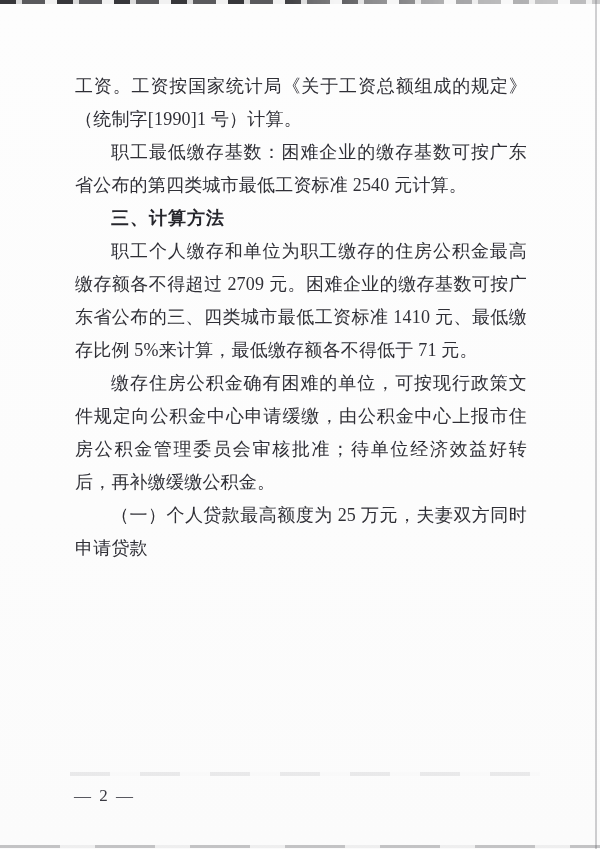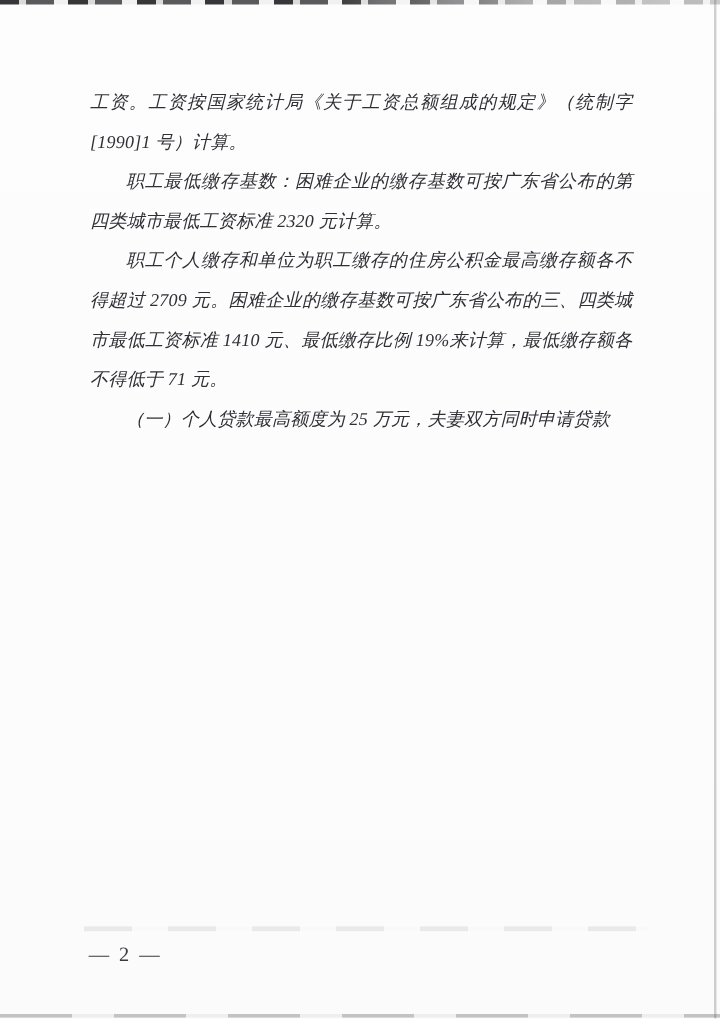--- a/index.html
+++ b/index.html
@@ -60,26 +60,25 @@
   }
   
   .doc-body {
     position: absolute;
     top: 70px;
     left: 75px;
     width: 452px;
   }
   .doc-body p {
     margin: 0;
-    font-size: 15px;
+    font-size: 18px;
     line-height: 33px;
     text-align: justify;
     text-align-last: left;
     letter-spacing: 0.2px;
-    font-style: italic;
   }
   .doc-body p.indent {
     text-indent: 2em;
   }
   .doc-body p.heading {
     font-family: "Liberation Sans", "DejaVu Sans", sans-serif;
     font-weight: bold;
     letter-spacing: 1px;
     color: #26262c;
   }
@@ -97,20 +96,22 @@
 
 <div class="page">
 
   <div class="scan-top"></div>
   <div class="scan-right"></div>
   <div class="scan-bottom"></div>
   <div class="scan-smudge"></div>
 
   <div class="doc-body">
       <p class="body">工资。工资按国家统计局《关于工资总额组成的规定》（统制字[1990]1 号）计算。</p>
-      <p class="body indent">职工最低缴存基数：困难企业的缴存基数可按广东省公布的第四类城市最低工资标准 2320 元计算。</p>
-      <p class="body indent">职工个人缴存和单位为职工缴存的住房公积金最高缴存额各不得超过 2709 元。困难企业的缴存基数可按广东省公布的三、四类城市最低工资标准 1410 元、最低缴存比例 19%来计算，最低缴存额各不得低于 71 元。</p>
+      <p class="body indent">职工最低缴存基数：困难企业的缴存基数可按广东省公布的第四类城市最低工资标准 2540 元计算。</p>
+      <p class="heading indent">三、计算方法</p>
+      <p class="body indent">职工个人缴存和单位为职工缴存的住房公积金最高缴存额各不得超过 2709 元。困难企业的缴存基数可按广东省公布的三、四类城市最低工资标准 1410 元、最低缴存比例 5%来计算，最低缴存额各不得低于 71 元。</p>
+      <p class="body indent">缴存住房公积金确有困难的单位，可按现行政策文件规定向公积金中心申请缓缴，由公积金中心上报市住房公积金管理委员会审核批准；待单位经济效益好转后，再补缴缓缴公积金。</p>
       <p class="body indent">（一）个人贷款最高额度为 25 万元，夫妻双方同时申请贷款</p>
     </div>
 
   <div class="page-footer">— 2 —</div>
 
 </div>
 
 </body></html>

